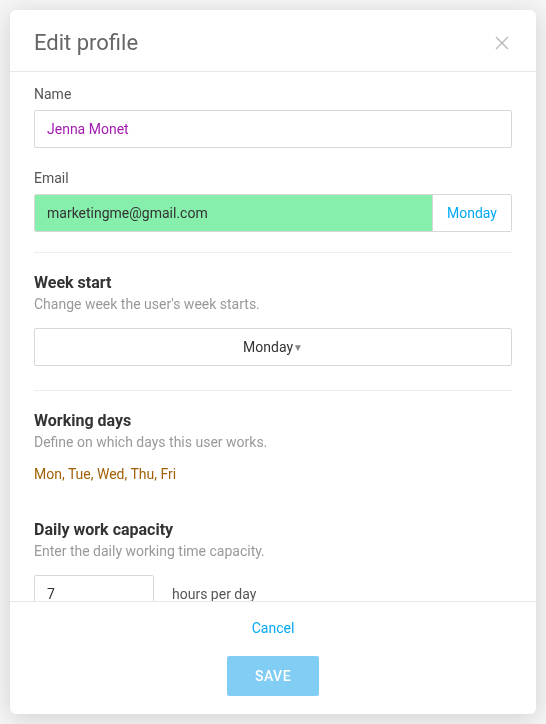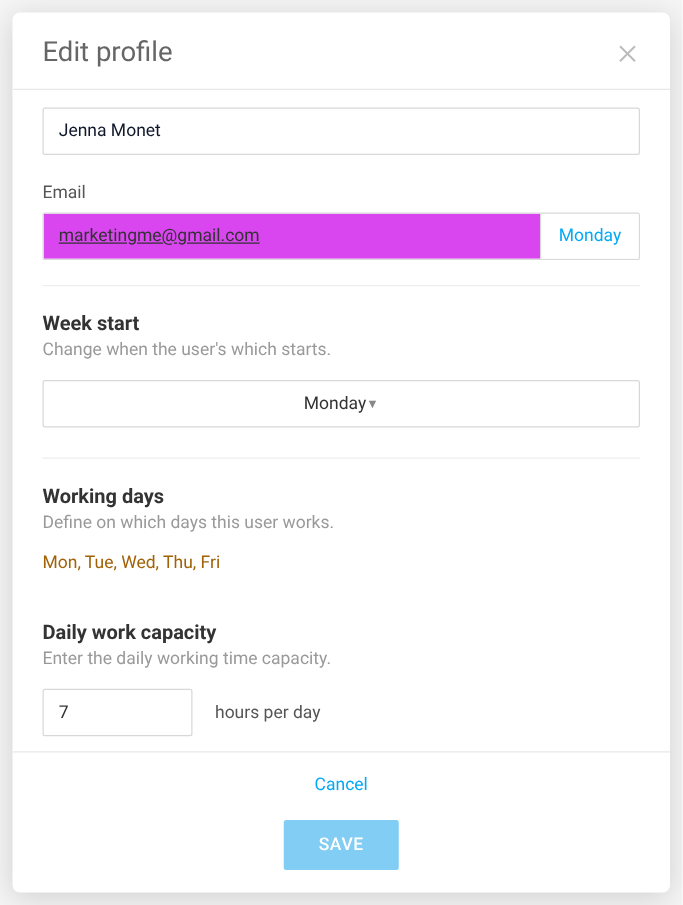--- a/index.html
+++ b/index.html
@@ -77,36 +77,35 @@
       color: #555;
       margin-bottom: 8px;
       display: block;
     }
     .text-input {
       width: 100%;
       padding: 10px 12px;
       border: 1px solid #d8d8d8;
       border-radius: 2px;
       font-size: 14px;
-      color: #0f172a;
+      color: #a21caf;
       font-family: inherit;
     }
     .email-row {
       display: flex;
       border: 1px solid #d8d8d8;
       border-radius: 2px;
       overflow: hidden;
     }
     .email-display {
       flex: 1;
       padding: 10px 12px;
-      background: #d946ef;
-      font-size: 14px;
-      color: #333;
-      text-decoration: underline;
+      background: #86efac;
+      font-size: 14px;
+      color: #333;
     }
     .change-btn {
       padding: 10px 14px;
       background: #fff;
       color: #03a9f4;
       border: none;
       border-left: 1px solid #d8d8d8;
       font-size: 14px;
       cursor: pointer;
       font-family: inherit;
@@ -213,34 +212,35 @@
       <svg viewBox="0 0 16 16" fill="none" stroke="currentColor" stroke-width="1.5">
         <line x1="2" y1="2" x2="14" y2="14"></line>
         <line x1="14" y1="2" x2="2" y2="14"></line>
       </svg>
     </div>
   </div>
 
   <div class="modal-body">
 
     <div class="field-group">
+      <label class="field-label">Name</label>
       <input type="text" class="text-input" value="Jenna Monet" style="">
     </div>
 
     <div class="field-group">
       <label class="field-label">Email</label>
       <div class="email-row">
         <div class="email-display">marketingme@gmail.com</div>
         <button class="change-btn">Monday</button>
       </div>
     </div>
 
     <div class="section">
       <div class="section-title">Week start</div>
-      <div class="section-desc">Change when the user's which starts.</div>
+      <div class="section-desc">Change week the user's week starts.</div>
       <div class="select-wrapper">
         <div class="select-box">
           <span>Monday</span>
           <span class="dropdown-icon">▼</span>
         </div>
       </div>
     </div>
 
     <div class="section">
       <div class="section-title">Working days</div>

